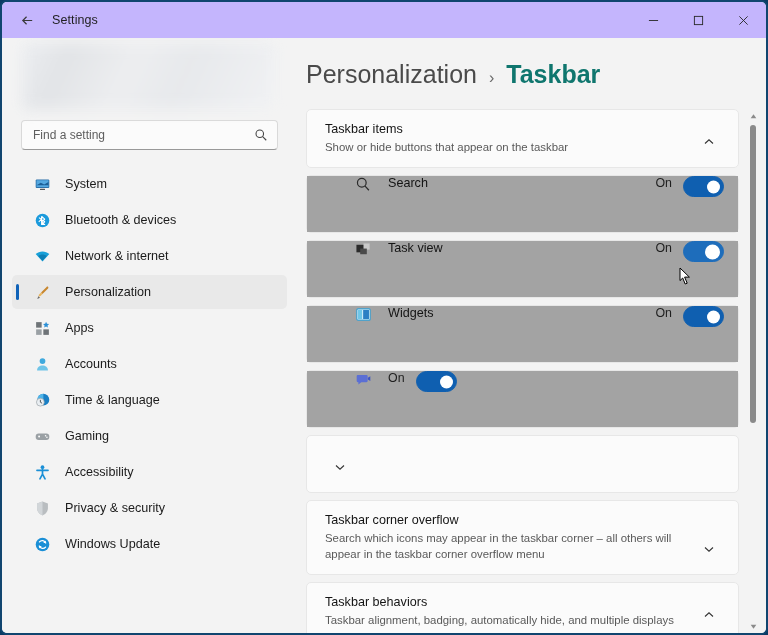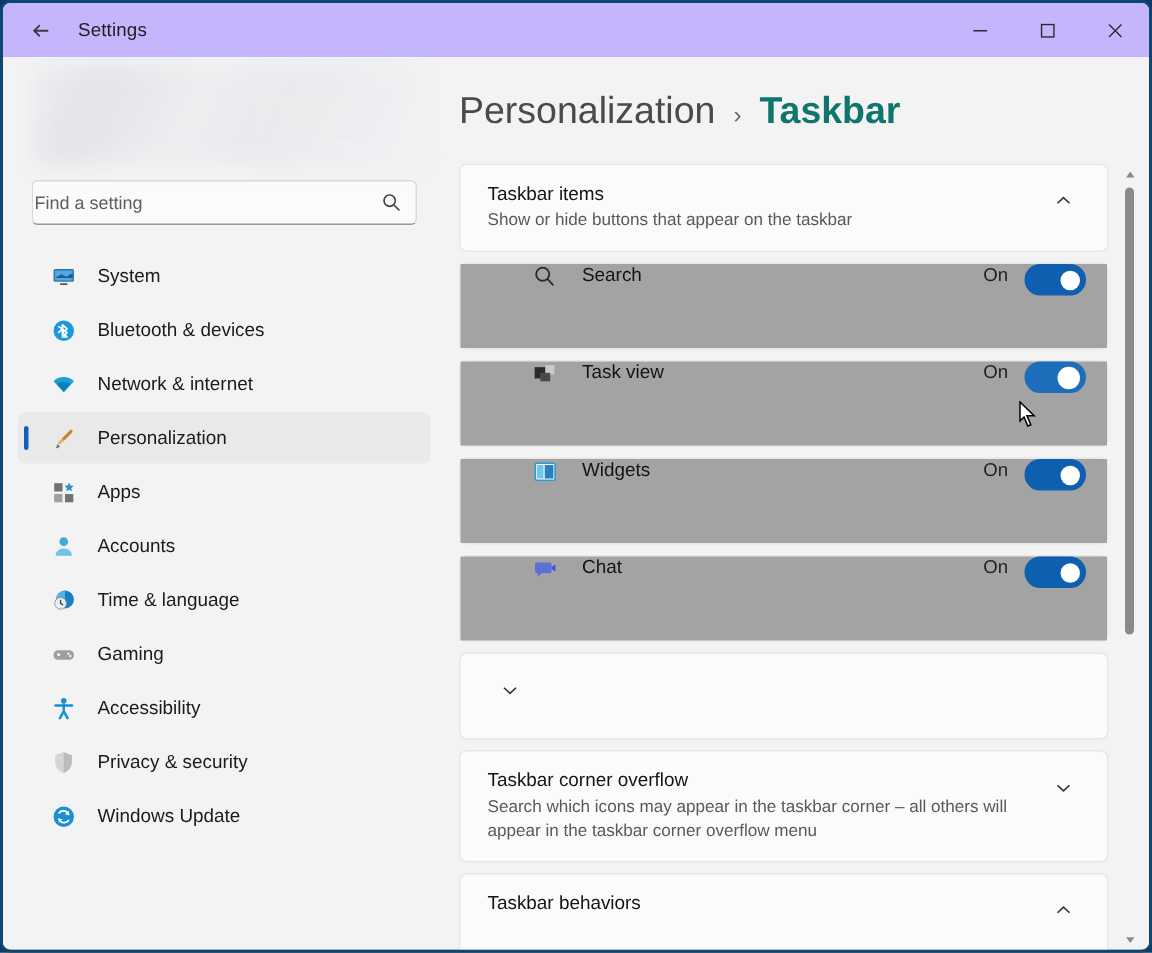--- a/index.html
+++ b/index.html
@@ -57,21 +57,21 @@
     background: linear-gradient(115deg,#eceef1 0%,#e2e4e7 18%,#edeef0 42%,#e7e9ec 62%,#f1f2f4 100%);
     filter: blur(7px);
     opacity: .95;
   }
   .search-wrap { padding: 0 9px; margin-bottom: 14px; }
   .search-box {
     height: 30px; background: #fbfbfb;
     border: 1px solid #d9d9d9; border-bottom-color: #999;
     border-radius: 4px;
     display: flex; align-items: center;
-    padding: 0 9px 0 1px;
+    padding: 0 9px 0 11px;
   }
   .search-box input {
     flex: 1 1 auto; border: 0; outline: 0; background: transparent;
     font-family: "Liberation Sans", sans-serif; font-size: 12px; color: #1f1f1f;
   }
   .search-box input::placeholder { color: #5e5e5e; }
   .search-box .mag { width: 14px; height: 14px; color: #444; flex: 0 0 auto; }
 
   .nav { flex: 1 1 auto; overflow: hidden; padding-top: 1px; }
   .nav-item {
@@ -105,21 +105,21 @@
   .scrollarea {
     flex: 1 1 auto; min-height: 0; position: relative;
     padding-right: 27px; padding-left: 9px;
     overflow: hidden;
   }
   .card {
     background: #fbfbfb; border: 1px solid #e7e7e7;
     border-radius: 5px; margin-bottom: 7px;
   }
   .sec-head {
-    display: flex; align-items: flex-start; padding: 11px 14px 12px 18px;
+    display: flex; align-items: flex-end; padding: 11px 14px 12px 18px;
     min-height: 56px;
   }
   .sec-text { flex: 1 1 auto; min-width: 0; }
   .sec-title { font-size: 12.6px; color: #141414; line-height: 17px; }
   .sec-sub { font-size: 11.4px; color: #595959; line-height: 16px; margin-top: 1px; }
   .chev { width: 30px; height: 26px; display: flex; align-items: center; justify-content: center; color: #333; flex: 0 0 30px; }
   .chev svg { width: 12px; height: 12px; }
 
   .toggle-row {
     display: flex; align-items: flex-start;
@@ -379,21 +379,20 @@
               </div>
           </div>
         </div>
 
         <div class="card">
           <div class="toggle-row">
             <svg class="row-ico" viewBox="0 0 18 18">
               <path d="M3 4.2h9.2c.7 0 1.2.5 1.2 1.2v5.2c0 .7-.5 1.2-1.2 1.2H6.6l-3 2.4v-2.4H3c-.7 0-1.2-.5-1.2-1.2V5.4c0-.7.5-1.2 1.2-1.2z" fill="#5b6fd4"></path>
               <path d="M13.6 7.2l2.6-1.6v5l-2.6-1.6V7.2z" fill="#3f55c2"></path>
             </svg>
-            <span class="row-label">Chat</span>
             <span class="row-state">On</span>
             <div class="switch">
                 <div class="knob"></div>
               </div>
           </div>
         </div>
 
         <div class="card">
           <div class="sec-head">
             <div class="chev">
@@ -415,20 +414,21 @@
                   <path d="M2 4.5L6 8.2l4-3.7"></path>
                 </svg>
             </div>
           </div>
         </div>
 
         <div class="card">
           <div class="sec-head">
             <div class="sec-text">
               <div class="sec-title">Taskbar behaviors</div>
+              <div class="sec-sub">Taskbar alignment, badging, automatically hide, and multiple displays</div>
             </div>
             <div class="chev">
               <svg viewBox="0 0 12 12" fill="none" stroke="currentColor" stroke-width="1.1">
                   <path d="M2 7.5L6 3.8l4 3.7"></path>
                 </svg>
             </div>
           </div>
         </div>
 
         <div class="sbar">

